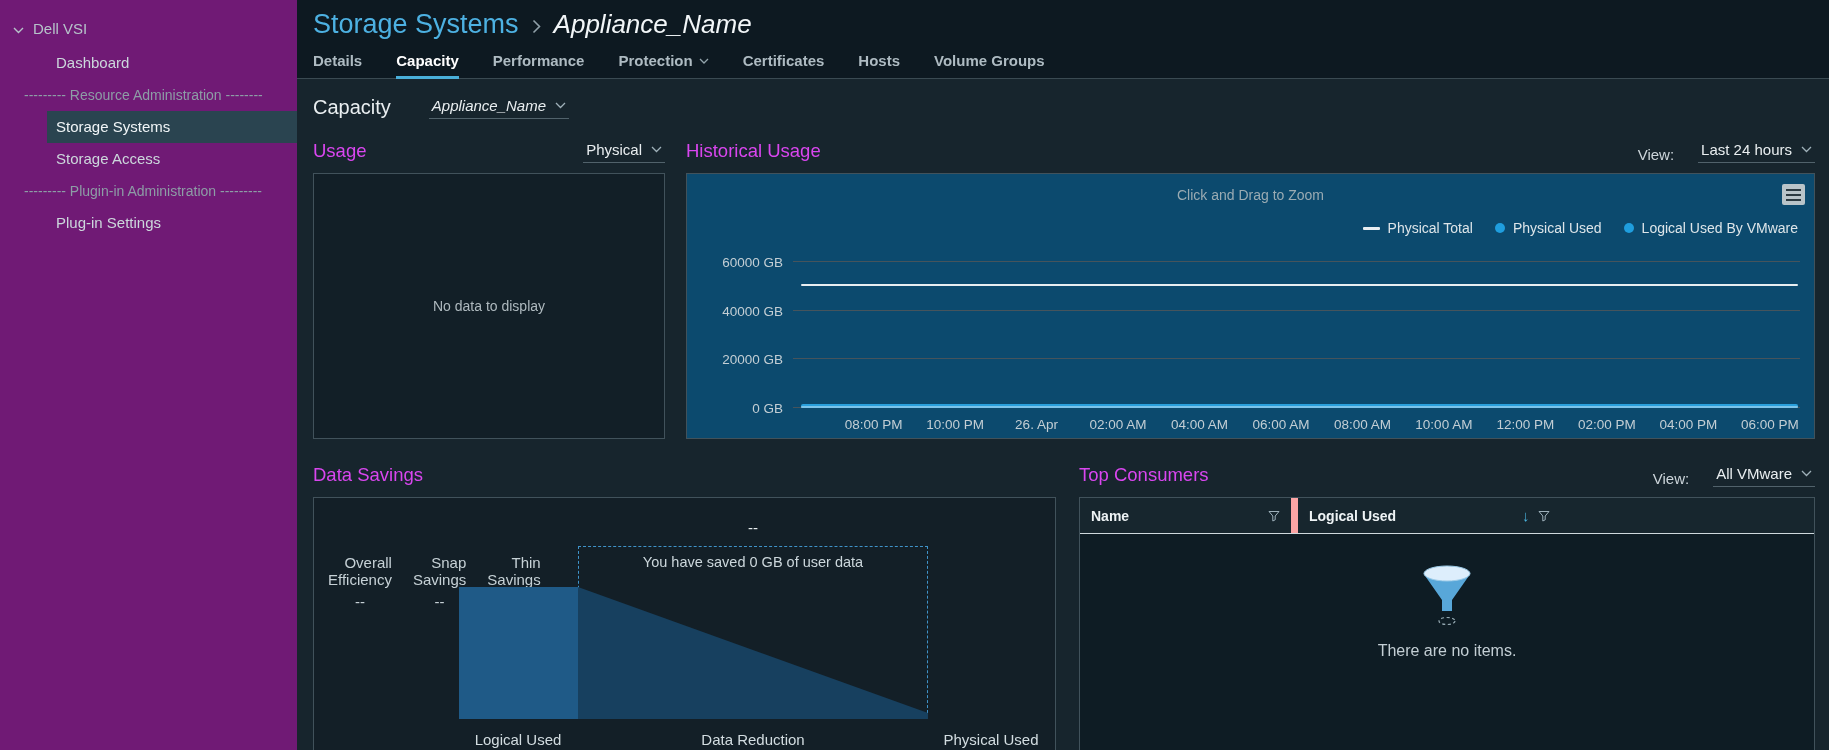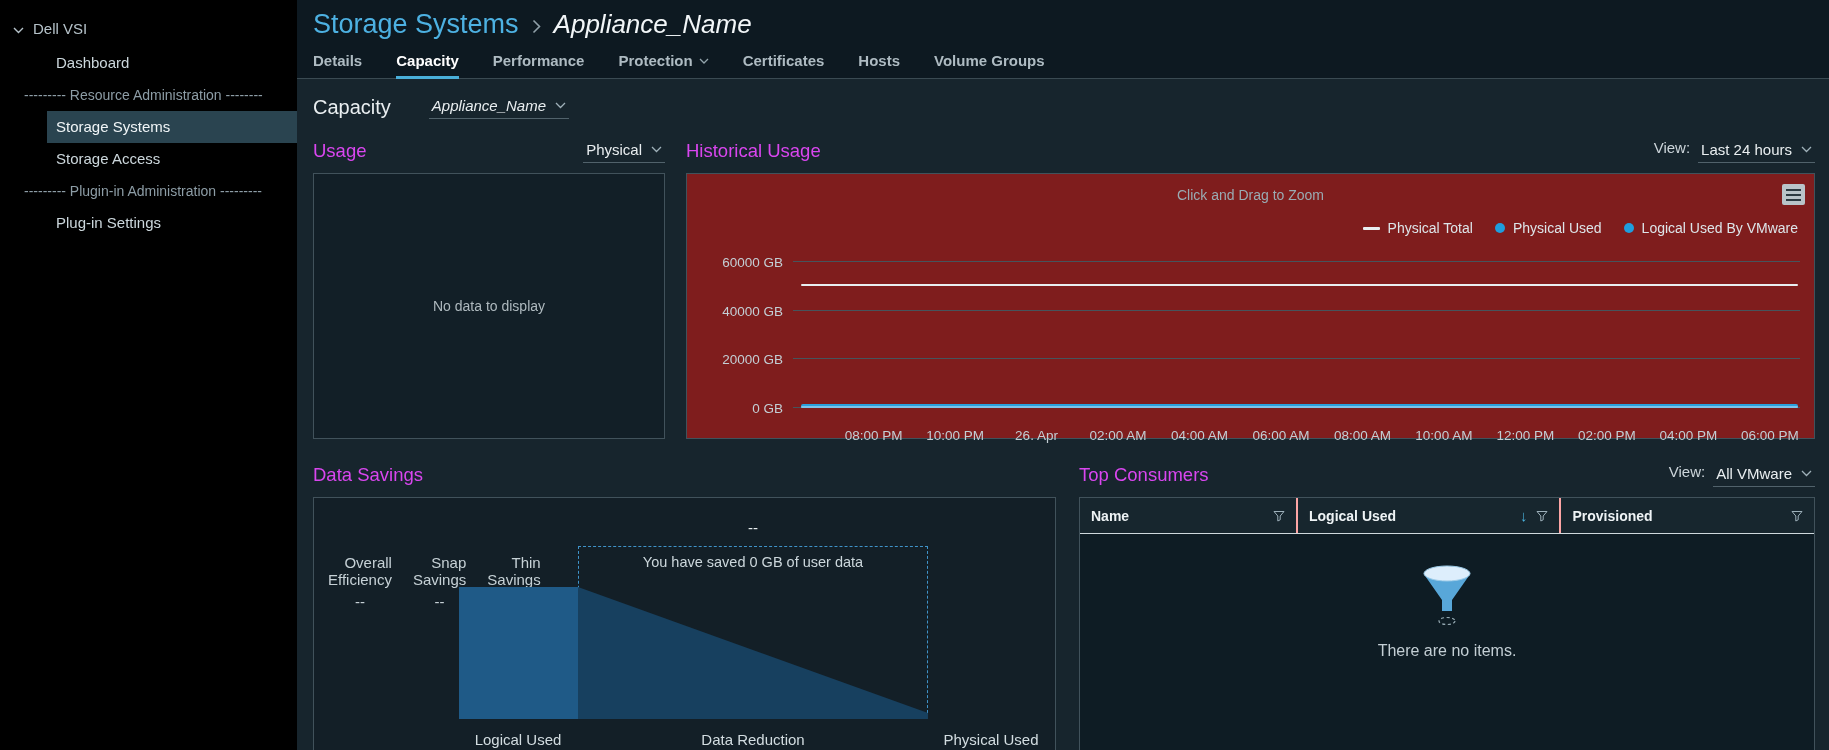--- a/index.html
+++ b/index.html
@@ -1,21 +1,21 @@
 <!DOCTYPE html>
 <html><head>
 <meta charset="utf-8">
 <style>
   *{box-sizing:border-box;margin:0;padding:0;}
   html,body{width:1829px;height:750px;overflow:hidden;background:#17252d;
     font-family:"Liberation Sans",sans-serif;color:#e8edef;}
   .app{display:flex;width:100%;height:100%;}
 
   
-  .sidebar{width:297px;flex:none;background:#000000;padding-top:10px;}
+  .sidebar{width:297px;flex:none;background:#701a75;padding-top:10px;}
   .sidebar-root{display:flex;align-items:center;gap:9px;padding:10px 13px;color:#b6c3ca;font-size:15px;cursor:pointer;}
   .nav-item{margin-left:47px;height:32px;line-height:32px;padding-left:9px;font-size:15px;color:#ccd7dc;cursor:pointer;}
   .nav-item.selected{background:#2a4450;color:#f0f5f7;}
   .nav-divider{height:32px;line-height:32px;padding-left:24px;font-size:14px;color:#8d9da6;white-space:nowrap;}
 
   
   .main{flex:1;display:flex;flex-direction:column;min-width:0;}
   .topbar{background:#0d1921;border-bottom:1px solid #3a4a52;}
   .breadcrumb{display:flex;align-items:center;gap:13px;padding:9px 16px 4px;}
   .crumb-root{font-size:27px;color:#4db1e2;font-weight:400;cursor:pointer;text-decoration:none;}
@@ -32,64 +32,64 @@
   .capacity-title{font-size:20px;color:#e9eef0;}
   .select{display:inline-flex;align-items:center;gap:9px;border-bottom:1px solid #51626b;padding:2px 3px 4px;color:#e9eef0;font-size:15px;cursor:pointer;}
   .select .caret{color:#9fb1b9;display:flex;}
   .italic{font-style:italic;}
   .row{display:flex;}
   .row1{margin-bottom:22px;}
   .sec-usage{width:352px;flex:none;margin-right:21px;}
   .sec-hist{flex:1;min-width:0;}
   .sec-head{display:flex;align-items:center;justify-content:space-between;height:27px;margin-bottom:9px;}
   .sec-title{font-size:18.5px;color:#d946ef;}
-  .view-group{display:flex;align-items:flex-start;gap:8px;font-size:15px;color:#ccd5da;}
+  .view-group{display:flex;align-items:flex-end;gap:24px;font-size:15px;color:#ccd5da;}
   .panel{border:1px solid #41525b;background:#121f27;}
 
   
   .usage-panel{height:266px;display:flex;align-items:center;justify-content:center;}
   .empty-text{color:#aeb9be;font-size:14px;}
 
   
-  .hist-panel{height:266px;position:relative;padding:0 14px;background:#7f1d1d;}
+  .hist-panel{height:266px;position:relative;padding:0 14px;background:#0c4a6e;}
   .chart-hint{position:absolute;top:13px;left:0;right:0;text-align:center;color:#9aabb3;font-size:14px;}
   .chart-menu{position:absolute;top:10px;right:9px;width:23px;height:21px;background:#b9c4c9;border:none;border-radius:2px;
     display:flex;flex-direction:column;justify-content:center;gap:3px;padding:0 4px;cursor:pointer;}
   .chart-menu i{display:block;height:2px;background:#2c3a41;}
   .legend{position:absolute;top:46px;right:16px;display:flex;gap:22px;align-items:center;}
   .legend-item{display:flex;align-items:center;gap:8px;font-size:14px;color:#dde5e9;cursor:pointer;}
   .swatch.line{width:17px;height:3px;border-radius:1px;}
   .swatch.dot{width:10px;height:10px;border-radius:50%;}
   .plot-row{position:absolute;left:14px;right:14px;top:76px;height:158px;display:flex;}
   .y-axis{width:92px;position:relative;flex:none;}
   .ytick{position:absolute;right:10px;transform:translateY(50%);font-size:13.5px;color:#c3ced4;white-space:nowrap;}
   .plot{flex:1;position:relative;cursor:crosshair;}
   .gridline{position:absolute;left:0;right:0;height:1px;background:#46545c;}
   .series-line{position:absolute;left:8px;right:2px;border-radius:2px;}
   .x-axis-row{position:absolute;left:14px;right:14px;top:238px;height:24px;}
-  .x-axis{margin-left:92px;position:relative;height:100%;margin-top:11px;}
+  .x-axis{margin-left:92px;position:relative;height:100%;}
   .xtick{position:absolute;transform:translateX(-50%);font-size:13.5px;color:#c3ced4;top:5px;white-space:nowrap;}
 
   
   .sec-savings{width:743px;flex:none;margin-right:23px;}
   .sec-consumers{flex:1;min-width:0;}
   .savings-panel{height:300px;position:relative;background:#131f27;}
   .metrics{position:absolute;left:14px;top:56px;width:126px;display:flex;flex-direction:row;gap:21px;}
   .metric-label{text-align:right;font-size:15px;color:#c6d1d6;}
   .metric-value{text-align:center;font-size:15px;color:#c6d1d6;margin-top:5px;}
   .funnel-svg{position:absolute;left:145px;top:89px;}
   .bracket{position:absolute;left:264px;top:48px;width:350px;height:172px;border:1px dashed #3f93c9;border-bottom:none;}
   .annot-val{position:absolute;left:264px;top:21px;width:350px;text-align:center;font-size:15px;color:#e8eef0;}
   .annot-text{position:absolute;left:264px;top:56px;width:350px;text-align:center;font-size:14.5px;color:#ccd7dc;}
   .stage-label{position:absolute;top:233px;transform:translateX(-50%);font-size:15px;color:#d3dde1;white-space:nowrap;}
 
   
   .consumers-panel{height:300px;background:#0e1c24;display:flex;flex-direction:column;}
   .table-head{display:flex;background:#17262e;border-bottom:1px solid #cfd9dd;height:36px;flex:none;}
-  .th-cell{display:flex;align-items:center;justify-content:space-between;padding:0 11px;font-size:14px;font-weight:bold;color:#eef3f5;border-right:2px solid #fca5a5;cursor:pointer;}
+  .th-cell{display:flex;align-items:center;justify-content:space-between;padding:0 11px;font-size:14px;font-weight:bold;color:#eef3f5;border-right:7px solid #fca5a5;cursor:pointer;}
   .th-cell:last-child{border-right:none;}
   .th-cell:nth-child(1){width:29.7%;}
   .th-cell:nth-child(2){width:35.9%;}
   .th-cell:nth-child(3){width:34.4%;}
   .th-icons{display:flex;align-items:center;gap:9px;}
   .sort-arrow{color:#49afd9;font-size:15px;font-weight:bold;line-height:1;}
   .table-empty{flex:1;display:flex;flex-direction:column;align-items:center;padding-top:30px;gap:14px;}
   .no-items{font-size:16px;color:#c3ced4;}
 </style>
 </head>
@@ -323,28 +323,20 @@
                 </div>
                 <div class="th-cell">
                   <span>Logical Used</span>
                   <span class="th-icons">
                     <span class="sort-arrow">↓</span>
                     <svg width="12" height="12" viewBox="0 0 12 12">
                       <path d="M1 1.5h10L7.2 6v3.8L4.8 11V6z" fill="none" stroke="#9db0ba" stroke-width="1"></path>
                     </svg>
                   </span>
                 </div>
-                <div class="th-cell">
-                  <span>Provisioned</span>
-                  <span class="th-icons">
-                    <svg width="12" height="12" viewBox="0 0 12 12">
-                      <path d="M1 1.5h10L7.2 6v3.8L4.8 11V6z" fill="none" stroke="#9db0ba" stroke-width="1"></path>
-                    </svg>
-                  </span>
-                </div>
               </div>
             <div class="table-empty">
               <svg width="52" height="64" viewBox="0 0 52 64">
                 <path d="M3.5 11 L21 36 L21 47 L31 47 L31 36 L48.5 11 Z" fill="#58a7d9"></path>
                 <ellipse cx="26" cy="9.5" rx="23" ry="7.5" fill="#ddeefc" stroke="#9ccbe8" stroke-width="1"></ellipse>
                 <ellipse cx="26" cy="57" rx="8" ry="3.5" fill="none" stroke="#93a7b0" stroke-width="1.2" stroke-dasharray="3 2.5"></ellipse>
               </svg>
               <div class="no-items">There are no items.</div>
             </div>
           </div>

